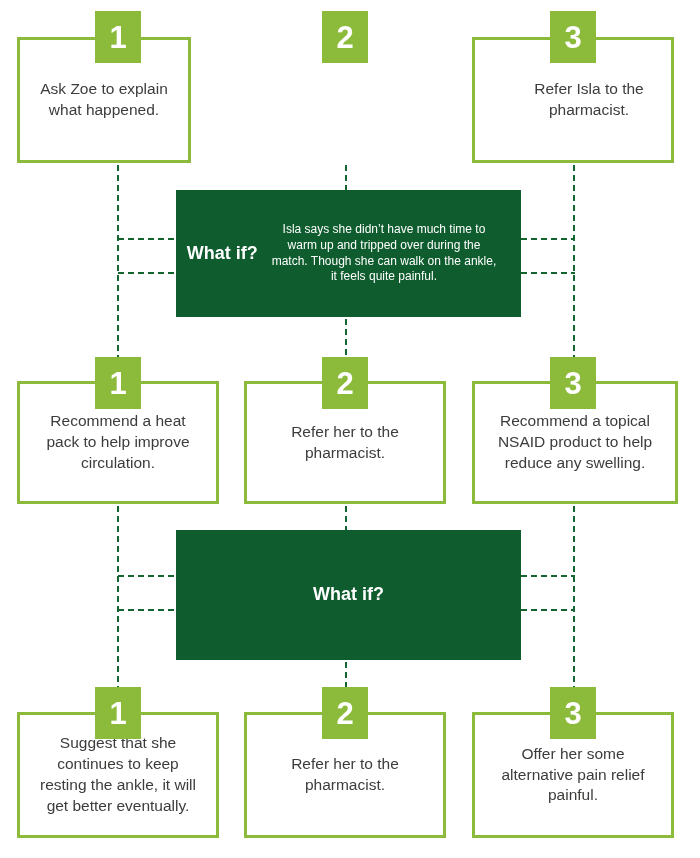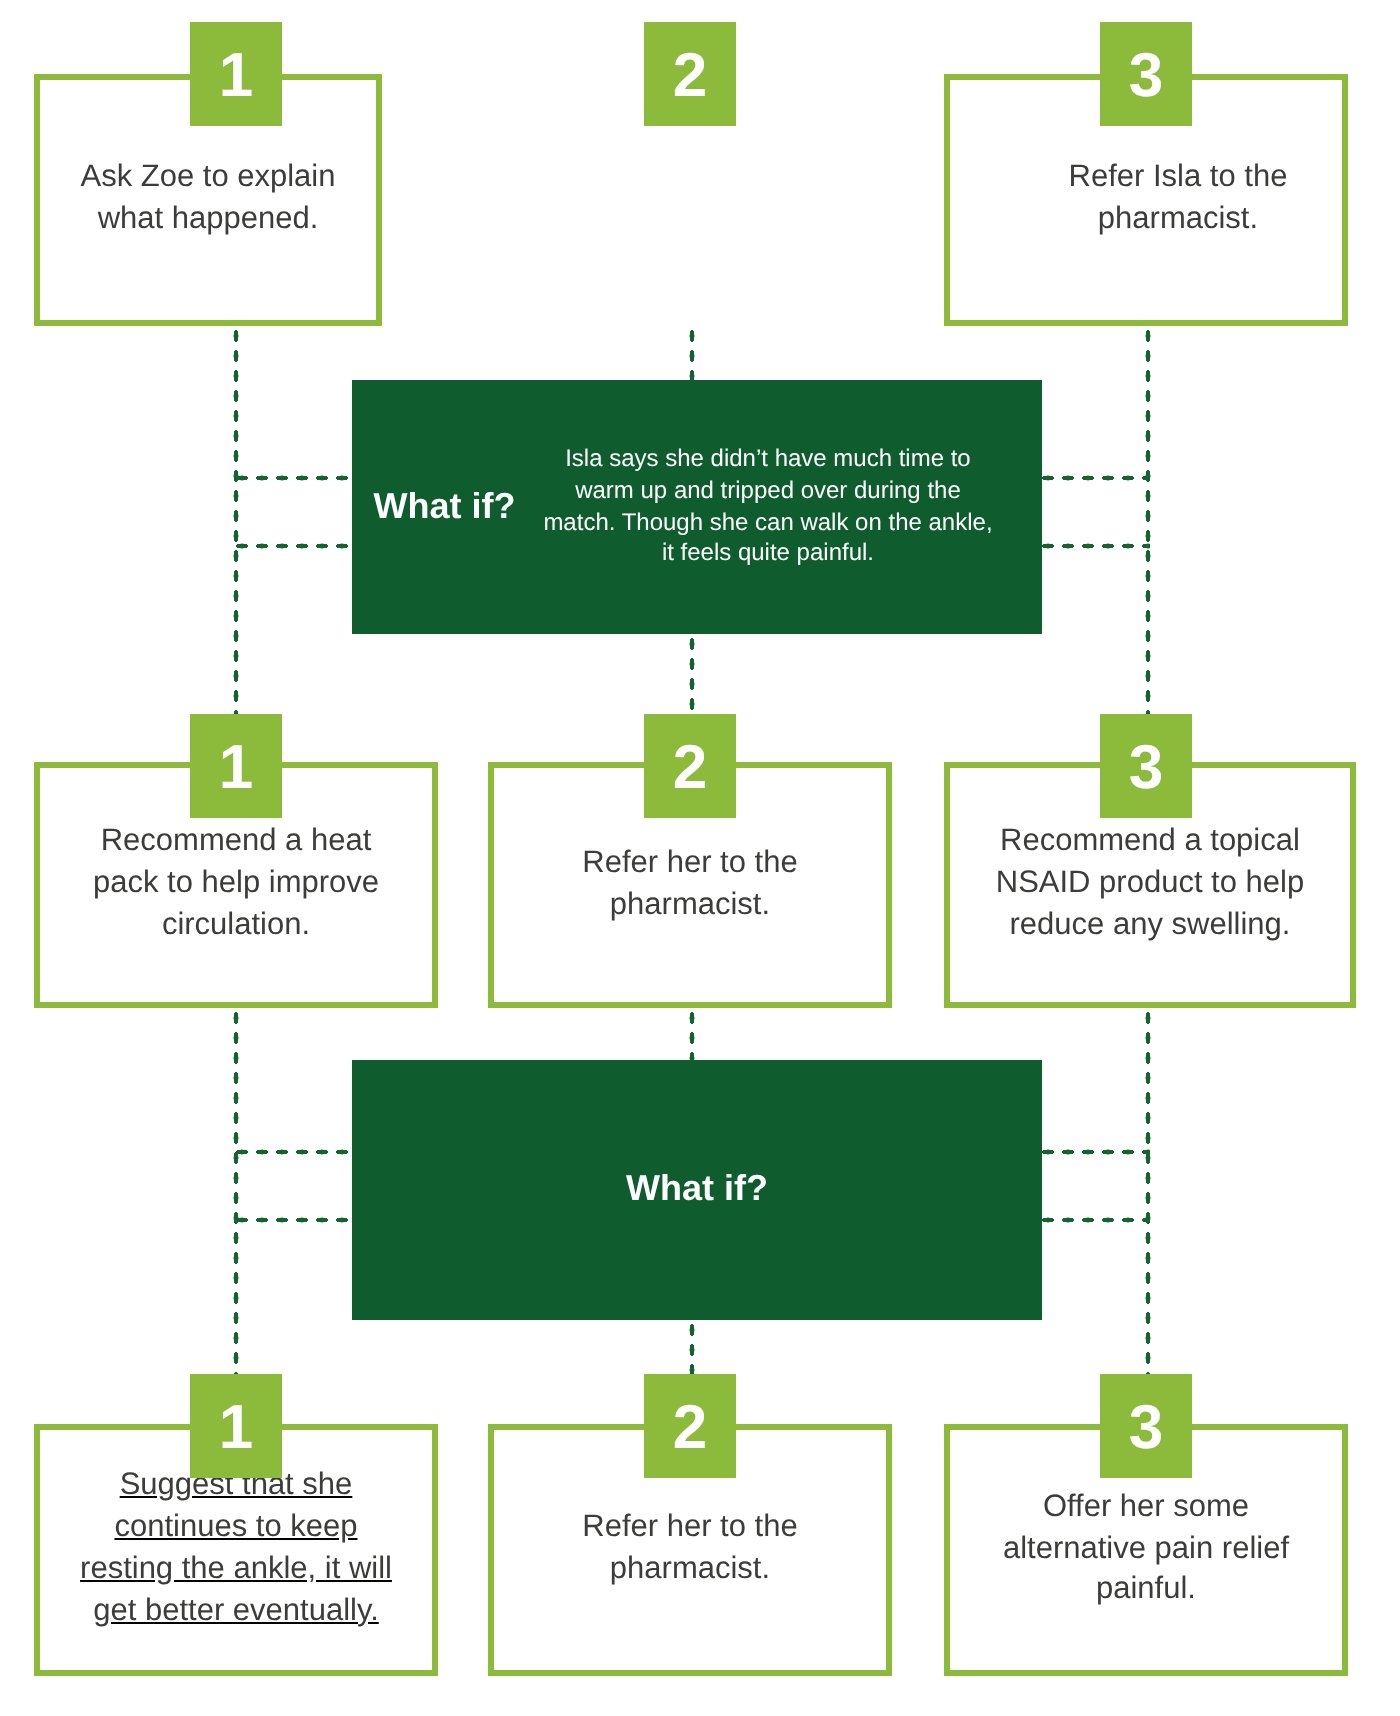--- a/index.html
+++ b/index.html
@@ -175,21 +175,21 @@
 reduce any swelling.</div>
   </div>
   <div class="badge" style="left:550px; top:357px;">
     <span>3</span>
   </div>
 
   <div class="whatif" style="left:176px; top:530px; width:345px; height:130px;">
     <div class="whatif-title">What if?</div>
   </div>
 
-  <div class="opt-box" style="left:17px; top:712px; width:202px; height:126px;text-decoration:underline;">
+  <div class="opt-box" style="left:17px; top:712px; width:202px; height:126px;">
     <div class="opt-text">Suggest that she
 continues to keep
 resting the ankle, it will
 get better eventually.</div>
   </div>
   <div class="badge" style="left:95px; top:687px;">
     <span>1</span>
   </div>
 
   <div class="opt-box" style="left:244px; top:712px; width:202px; height:126px;">

